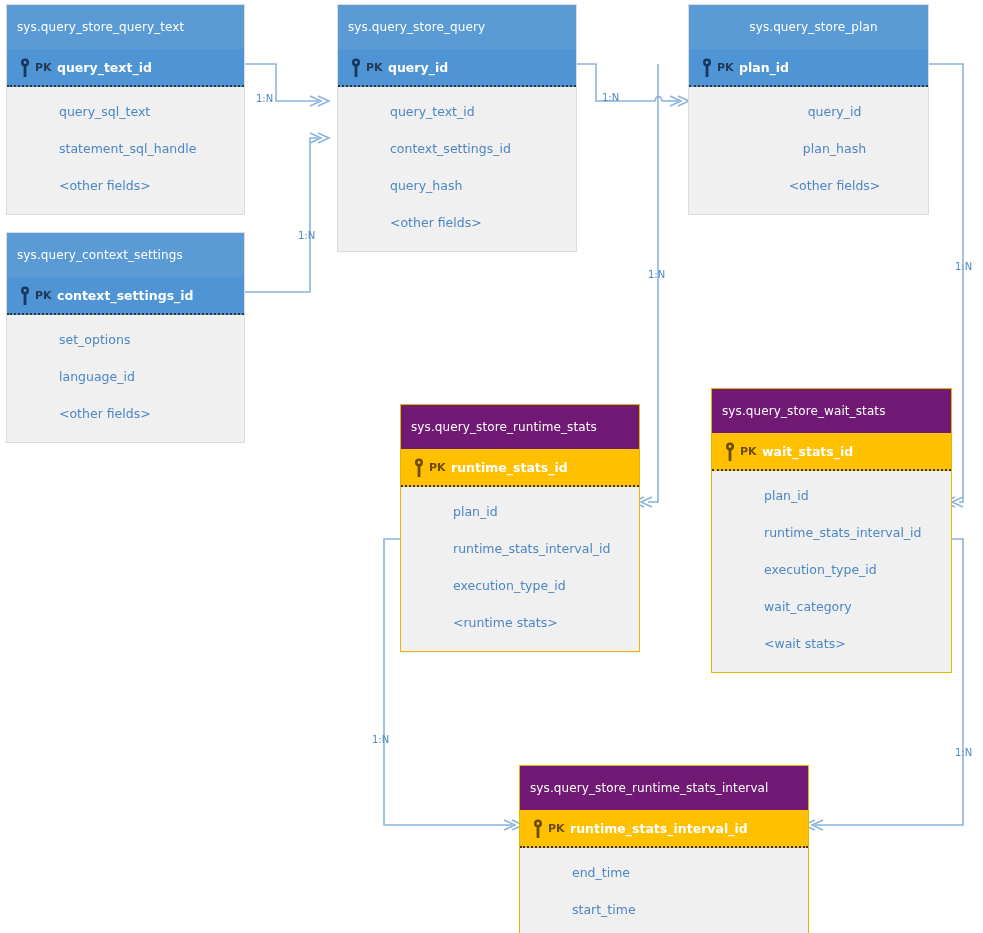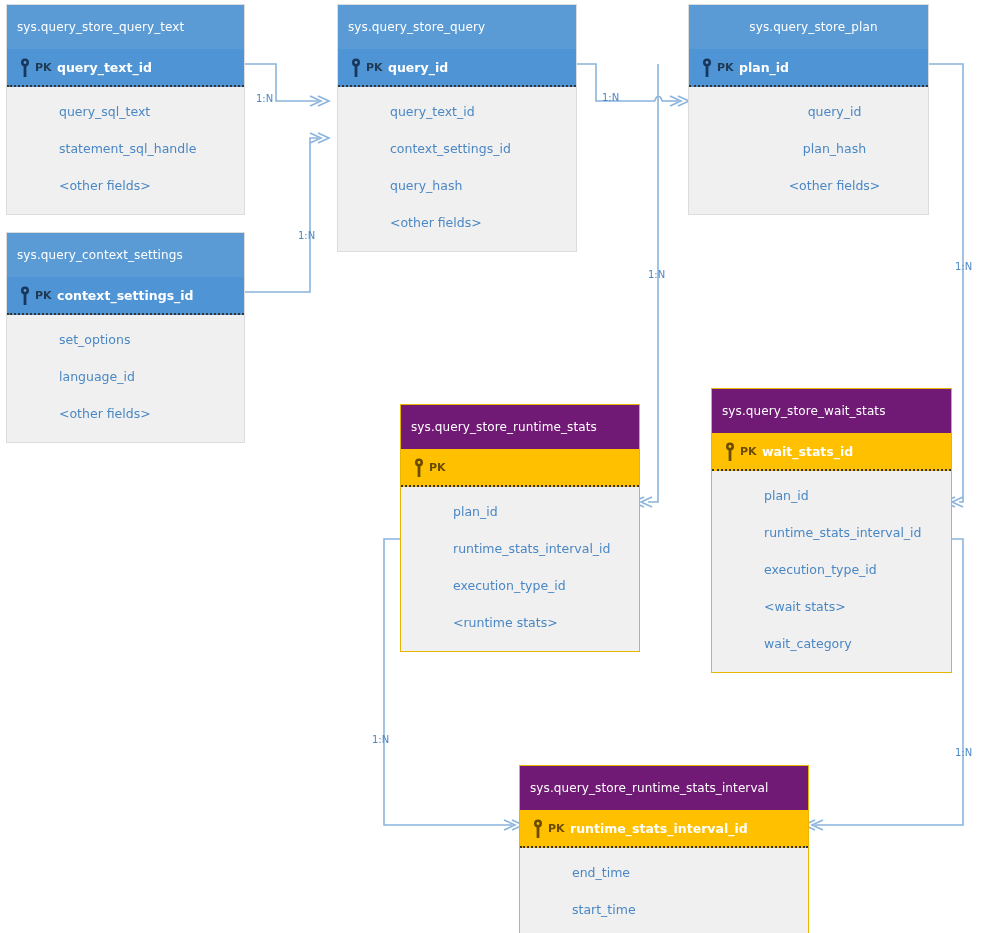--- a/index.html
+++ b/index.html
@@ -240,20 +240,21 @@
 
   <div class="entity theme-orange" style="left:400px; top:404px; width:240px;">
     <div class="title">sys.query_store_runtime_stats</div>
     <div class="pkrow">
       <svg class="keyicon" viewBox="0 0 10 20">
         <circle cx="5" cy="4.5" r="4" fill="#6b4b00"></circle>
           <circle cx="5" cy="4.5" r="1.4" fill="#ffc000"></circle>
         <rect x="3.6" y="7" width="2.8" height="12" fill="#6b4b00"></rect>
       </svg>
       <span class="pklabel">PK</span>
+      <span class="pkname">runtime_stats_id</span>
     </div>
     <div class="fields">
       <div class="field">plan_id</div>
       <div class="field">runtime_stats_interval_id</div>
       <div class="field">execution_type_id</div>
       <div class="field">&lt;runtime stats&gt;</div>
     </div>
   </div>
 
   <div class="entity theme-orange" style="left:711px; top:388px; width:241px;">
@@ -264,22 +265,22 @@
           <circle cx="5" cy="4.5" r="1.4" fill="#ffc000"></circle>
         <rect x="3.6" y="7" width="2.8" height="12" fill="#6b4b00"></rect>
       </svg>
       <span class="pklabel">PK</span>
       <span class="pkname">wait_stats_id</span>
     </div>
     <div class="fields">
       <div class="field">plan_id</div>
       <div class="field">runtime_stats_interval_id</div>
       <div class="field">execution_type_id</div>
+      <div class="field">wait_category</div>
       <div class="field">&lt;wait stats&gt;</div>
-      <div class="field">wait_category</div>
     </div>
   </div>
 
   <div class="entity theme-orange" style="left:519px; top:765px; width:290px;">
     <div class="title">sys.query_store_runtime_stats_interval</div>
     <div class="pkrow">
       <svg class="keyicon" viewBox="0 0 10 20">
         <circle cx="5" cy="4.5" r="4" fill="#6b4b00"></circle>
           <circle cx="5" cy="4.5" r="1.4" fill="#ffc000"></circle>
         <rect x="3.6" y="7" width="2.8" height="12" fill="#6b4b00"></rect>

